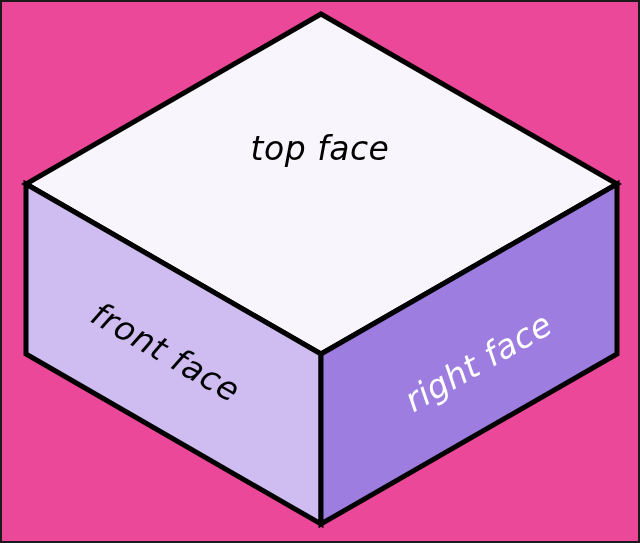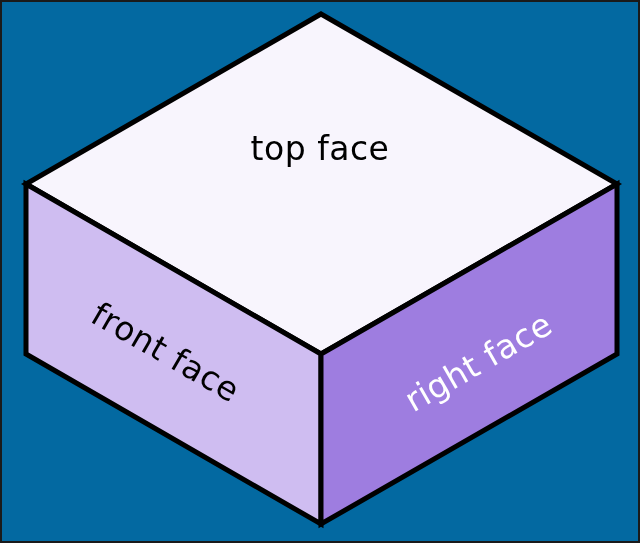--- a/index.html
+++ b/index.html
@@ -2,22 +2,23 @@
 <html><head>
   <meta charset="utf-8">
   <style>
     html, body { margin: 0; padding: 0; background: #ffffff; }
     .frame {
       position: relative;
       width: 640px;
       height: 543px;
       box-sizing: border-box;
       border: 2px solid #1a1a1a;
-      background: #0369a1;
+      background: #ec4899;
       overflow: hidden;
+      font-style: italic;
     }
     svg { position: absolute; left: -2px; top: -2px; }
     .lbl {
       font-family: "DejaVu Sans", sans-serif;
       font-size: 33px;
       letter-spacing: 0.5px;
     }
   </style>
 </head>
 <body>

